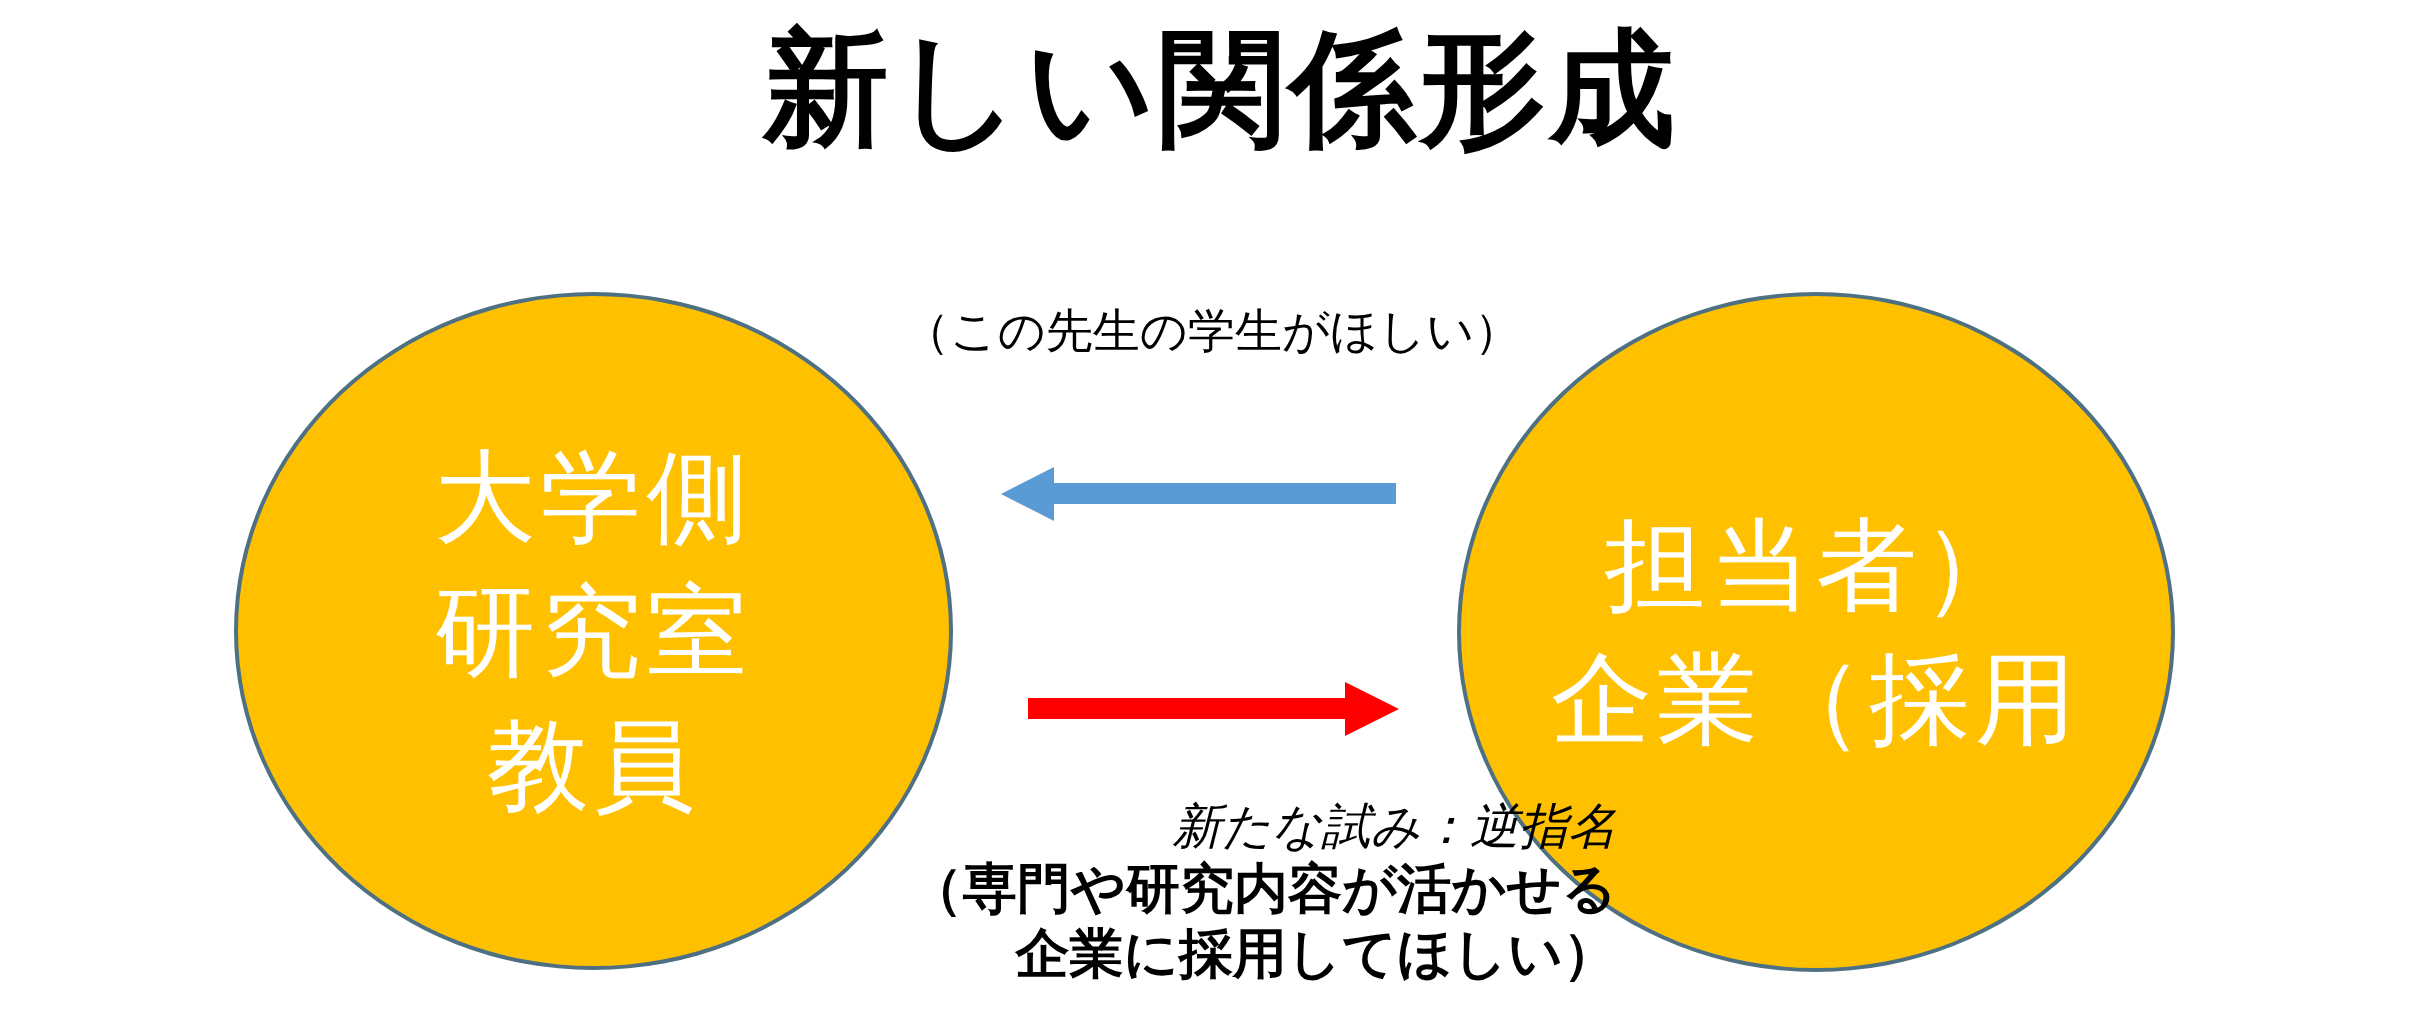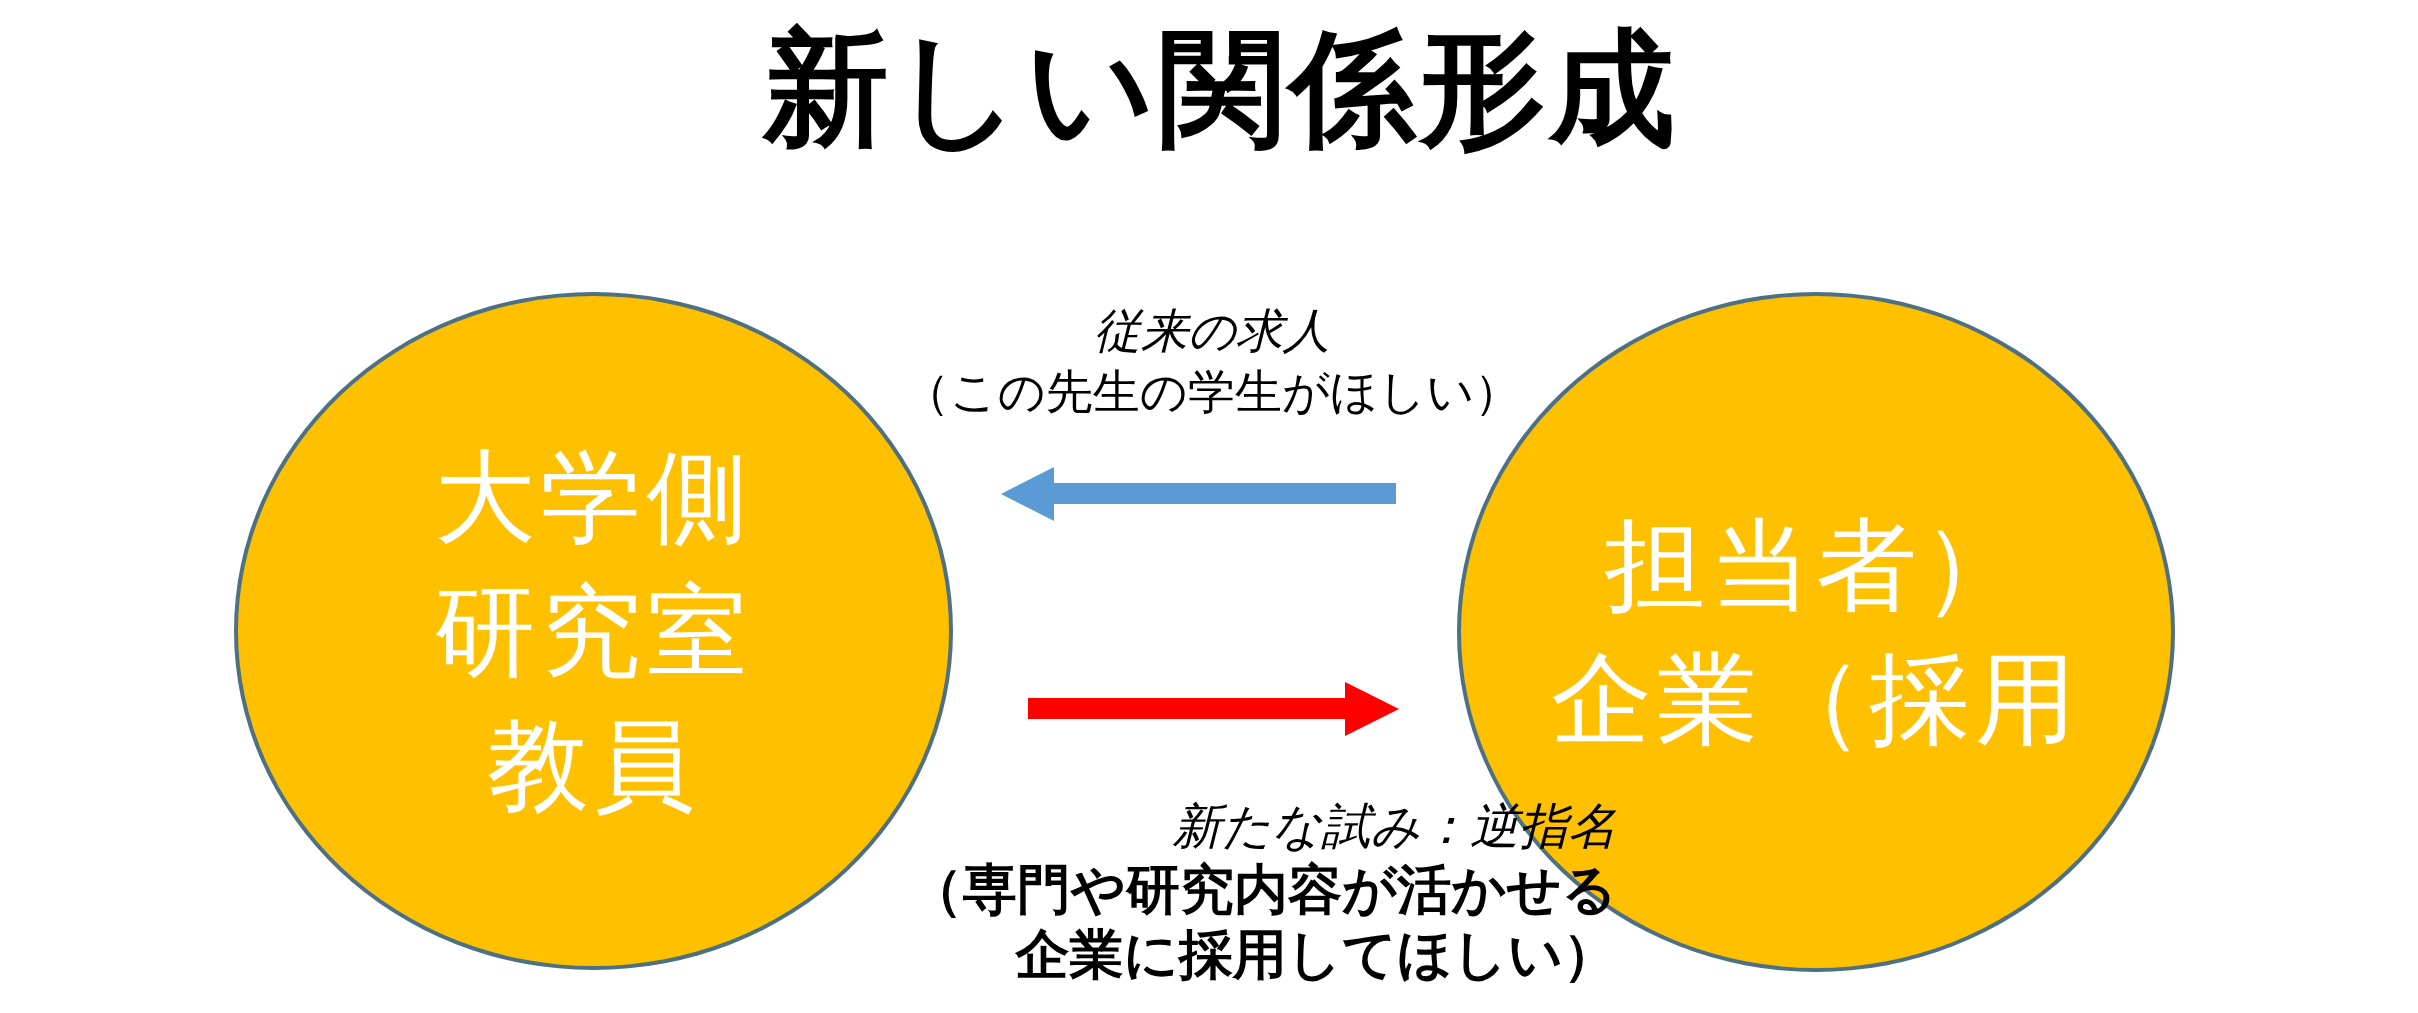--- a/index.html
+++ b/index.html
@@ -65,20 +65,21 @@
   .annotation.bottom .ann-italic { font-size: 49px; line-height: 1.25; }
   .ann-regular {
     font-size: 47px;
     line-height: 1.3;
     font-weight: 400;
   }
   .ann-bold {
     font-size: 54px;
     line-height: 1.2;
     font-weight: 800;
+    font-family: Liberation Serif, serif;
   }
   .arrow-shaft {
     position: absolute;
     height: 21px;
   }
   .shaft-blue { left: 1041px; top: 483px; width: 343px; background: var(--blue-arrow, #5B9BD5); }
   .shaft-red  { left: 1016px; top: 698px; width: 318px; background: var(--red-arrow, #FF0000); }
   .arrow-head {
     position: absolute;
     width: 0;
@@ -113,21 +114,20 @@
   </div>
 
   <div class="ellipse right">
     <div class="circle-text">
       <div>担当者）</div>
       <div>企業（採用</div>
     </div>
   </div>
 
   <div class="annotation top">
-    <div class="ann-italic">従来の求人</div>
     <div class="ann-regular">（この先生の学生がほしい）</div>
   </div>
 
   <div class="arrow-head head-left"></div>
   <div class="arrow-shaft shaft-blue"></div>
 
   <div class="arrow-shaft shaft-red"></div>
   <div class="arrow-head head-right"></div>
 
   <div class="annotation bottom">

